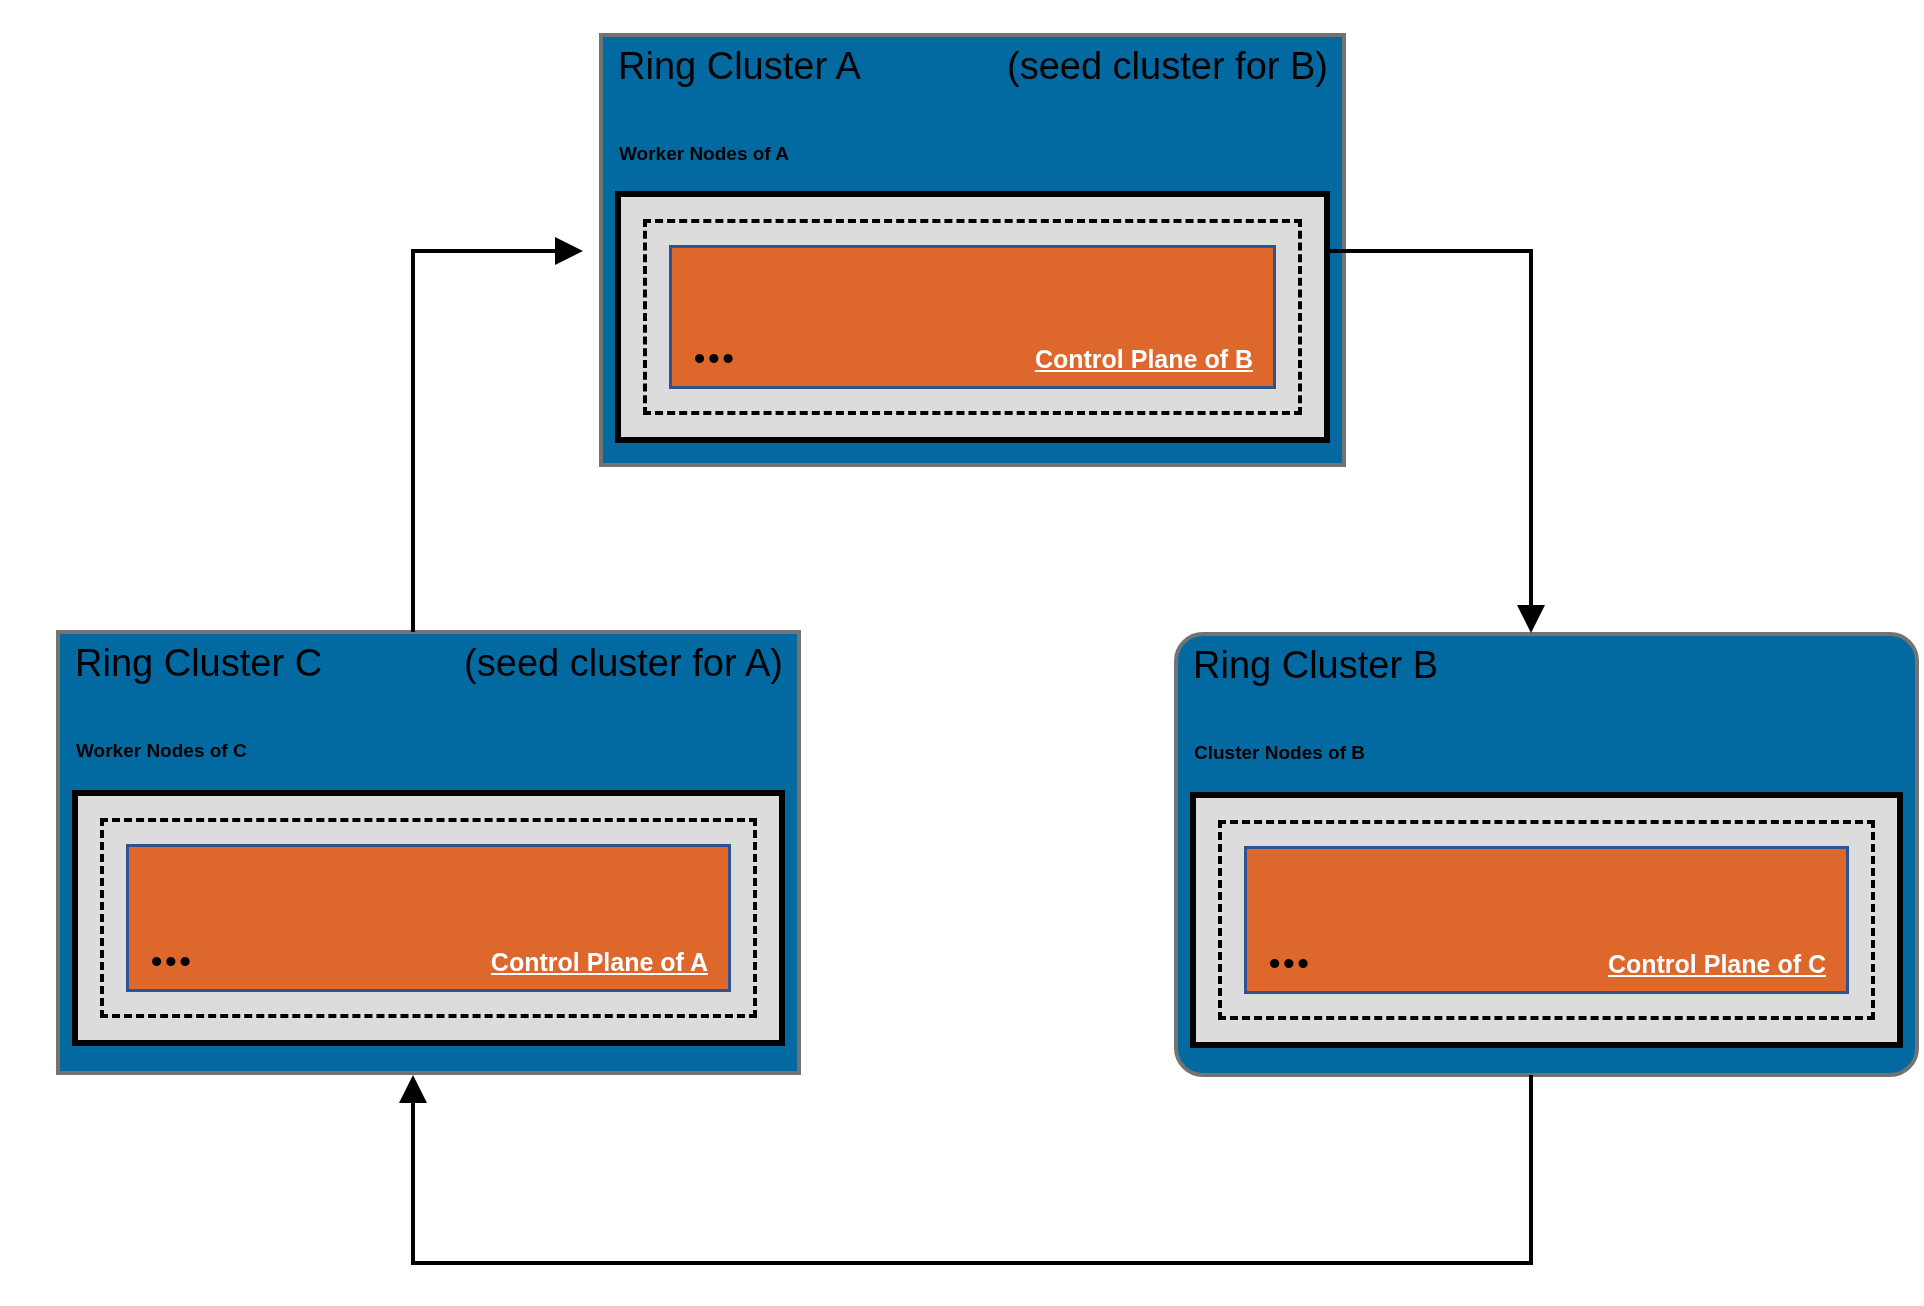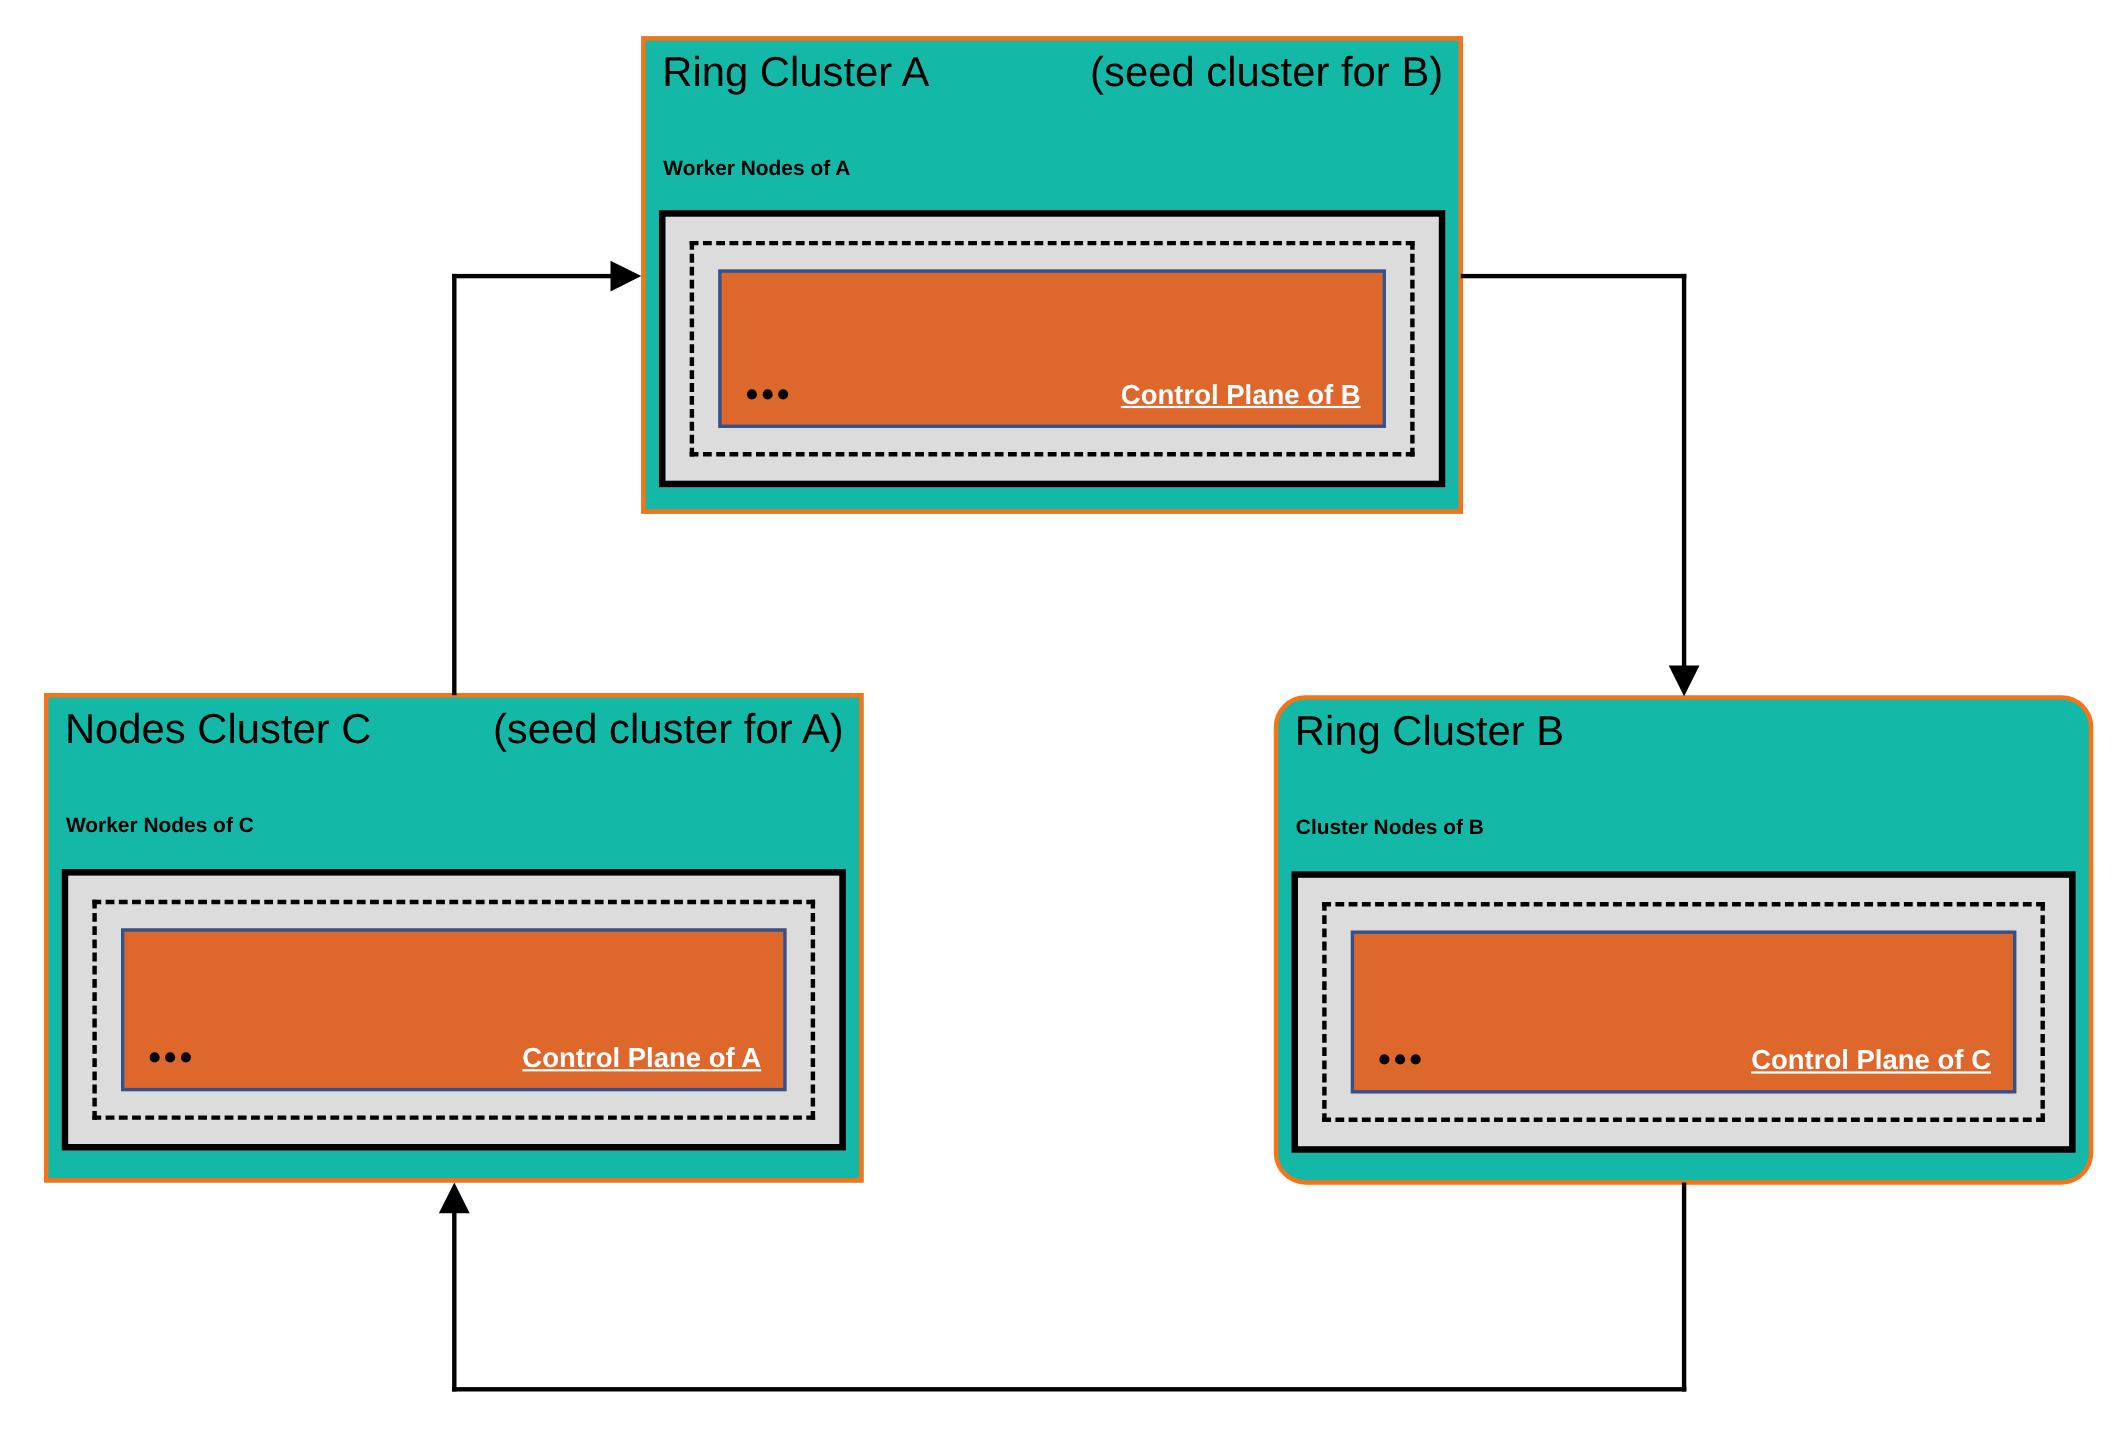--- a/index.html
+++ b/index.html
@@ -12,23 +12,24 @@
     position: relative;
     width: 1924px;
     height: 1306px;
     background: #ffffff;
     overflow: hidden;
   }
 
   
   .cluster {
     position: absolute;
-    background: #14b8a6;
-    border: 4px solid #f97316;
+    background: #0369a1;
+    border: 4px solid #737373;
     box-sizing: border-box;
+    margin-left: 16px;
   }
   .cluster-a { left: 583px; top: 33px;  width: 747px; height: 434px; }
   .cluster-c { left: 40px;  top: 630px; width: 745px; height: 445px; }
   .cluster-b { left: 1158px;top: 632px; width: 745px; height: 445px; border-radius: 29px; }
 
   .title-row {
     position: absolute;
     left: 15px; right: 14px; top: 8px;
     display: flex;
     justify-content: space-between;
@@ -142,21 +143,21 @@
         <div class="control-box">
           <span class="dots">•••</span>
           <span class="control-label">Control Plane of B</span>
         </div>
       </div>
     </div>
   </div>
 
   <div class="cluster cluster-c">
     <div class="title-row">
-      <span>Nodes Cluster C</span>
+      <span>Ring Cluster C</span>
       <span>(seed cluster for A)</span>
     </div>
     <div class="worker-label">Worker Nodes of C</div>
     <div class="node-box">
       <div class="dashed-box">
         <div class="control-box">
           <span class="dots">•••</span>
           <span class="control-label">Control Plane of A</span>
         </div>
       </div>

